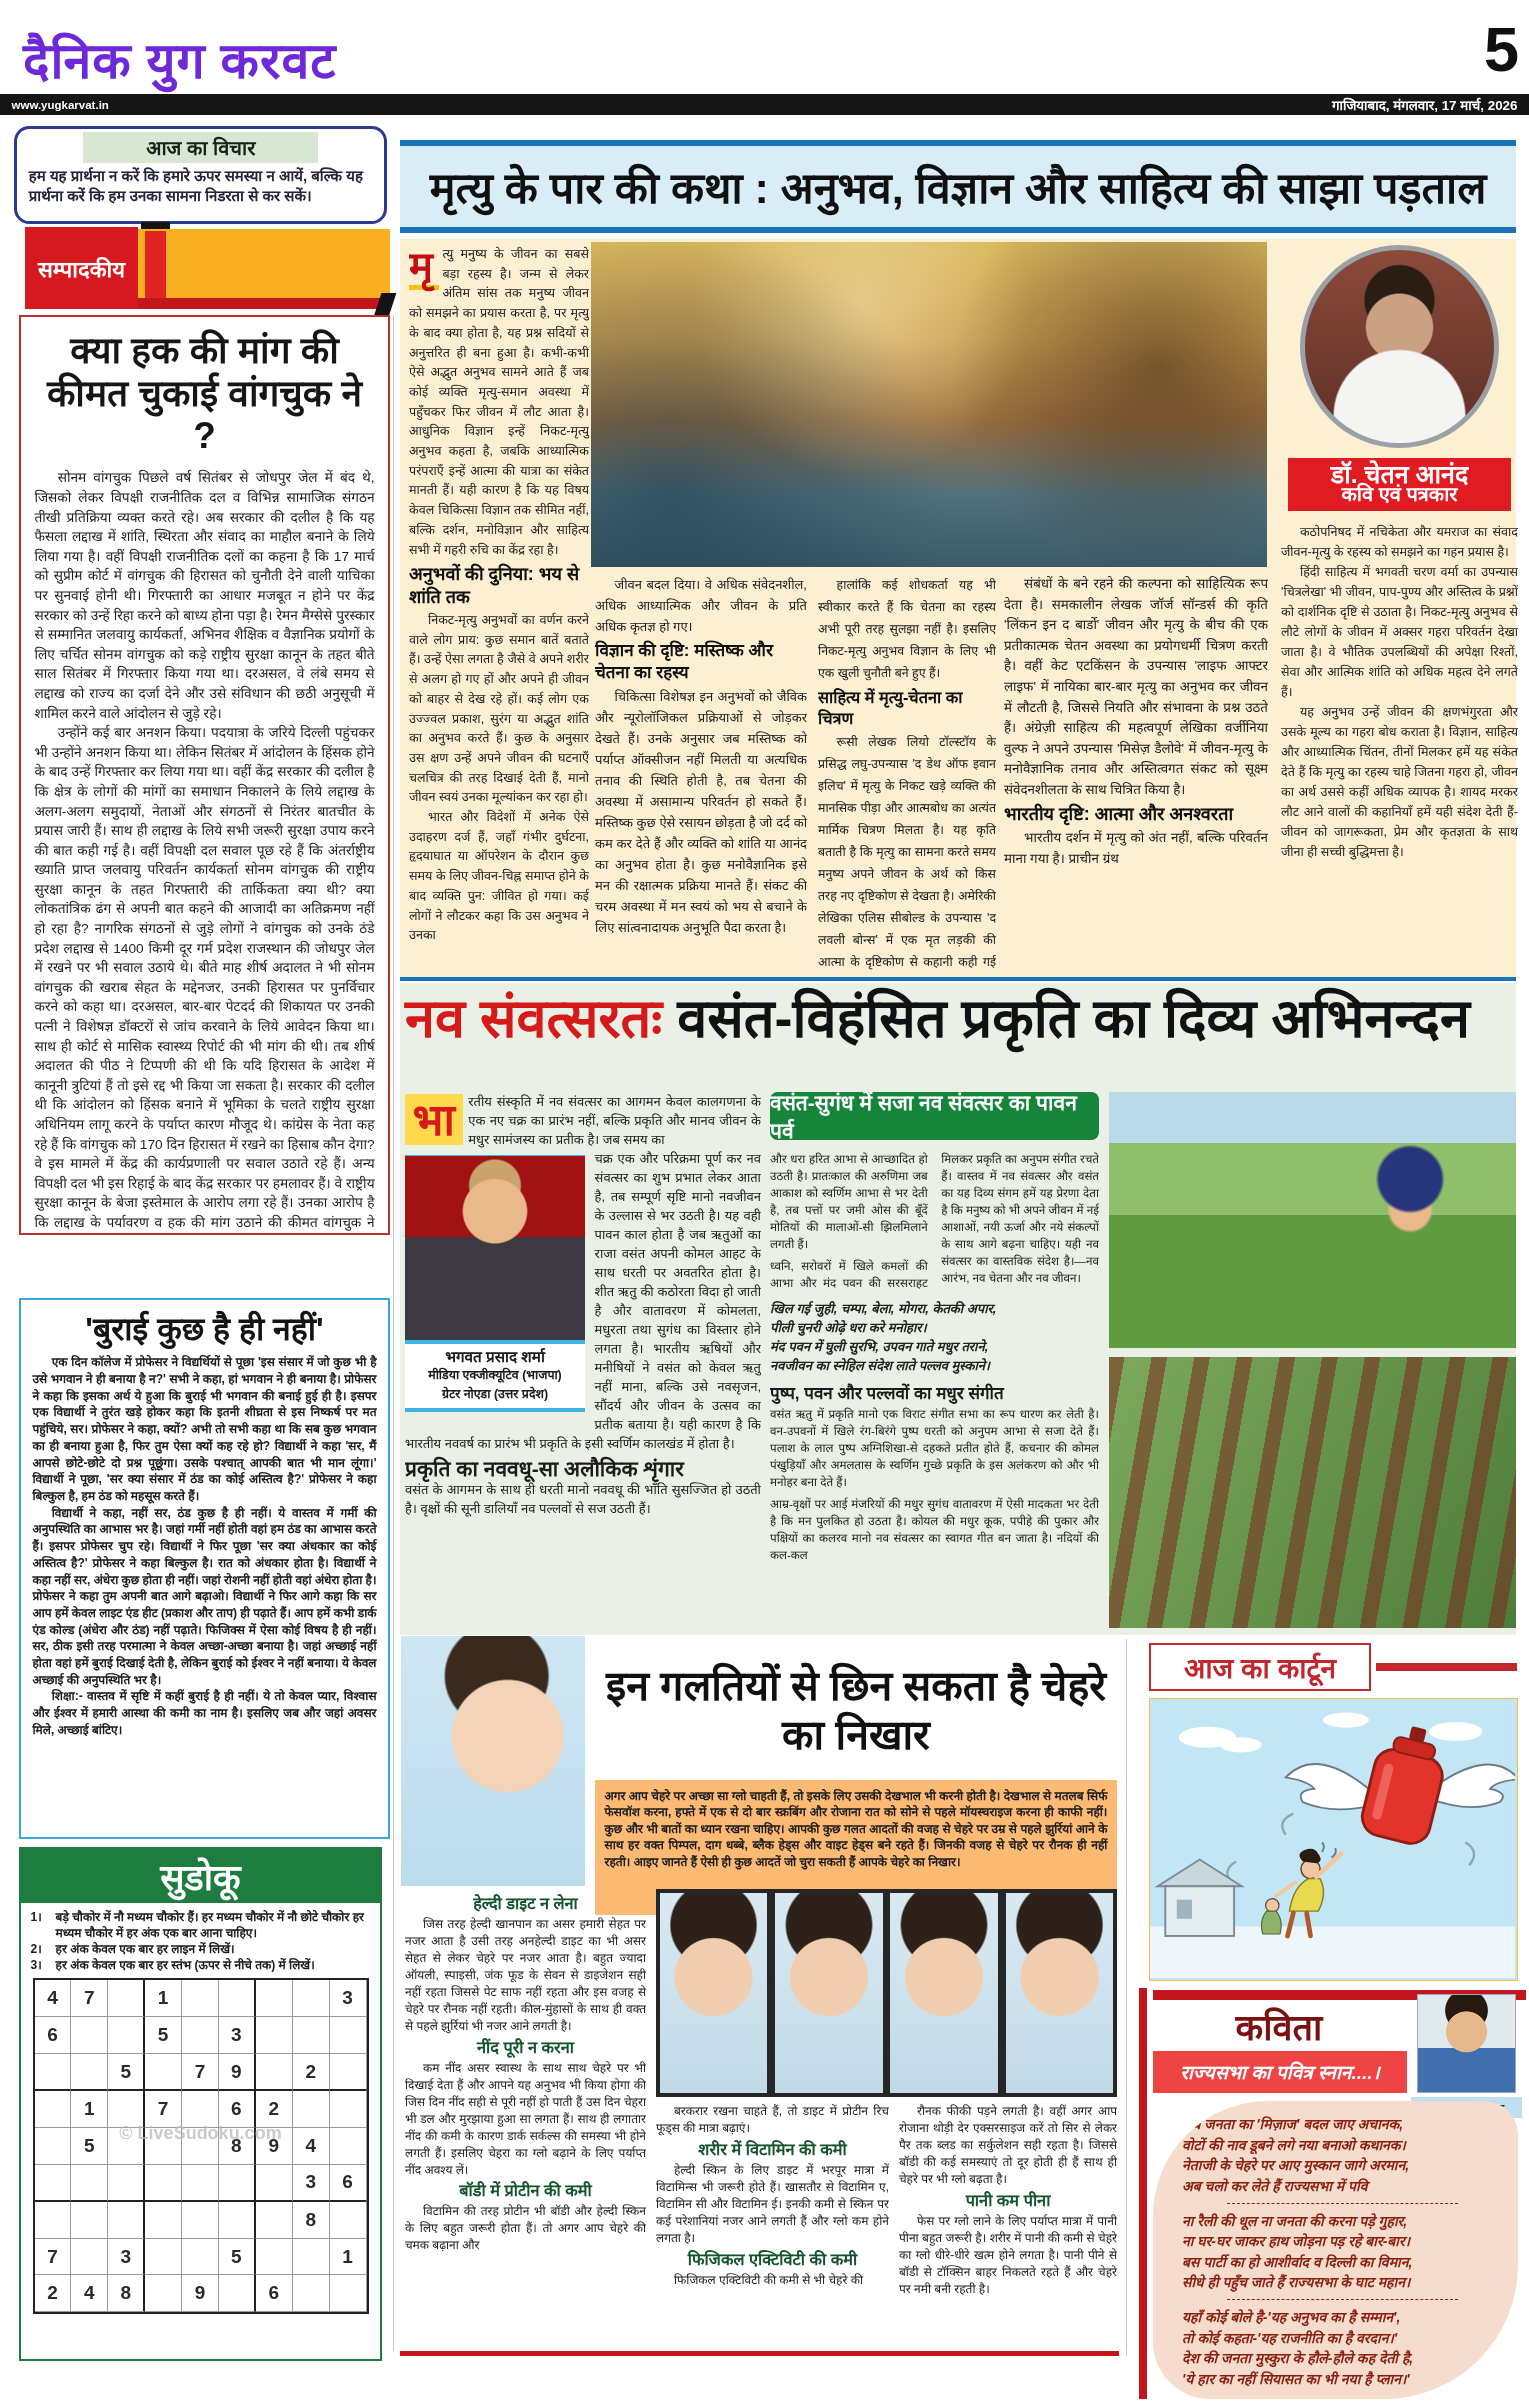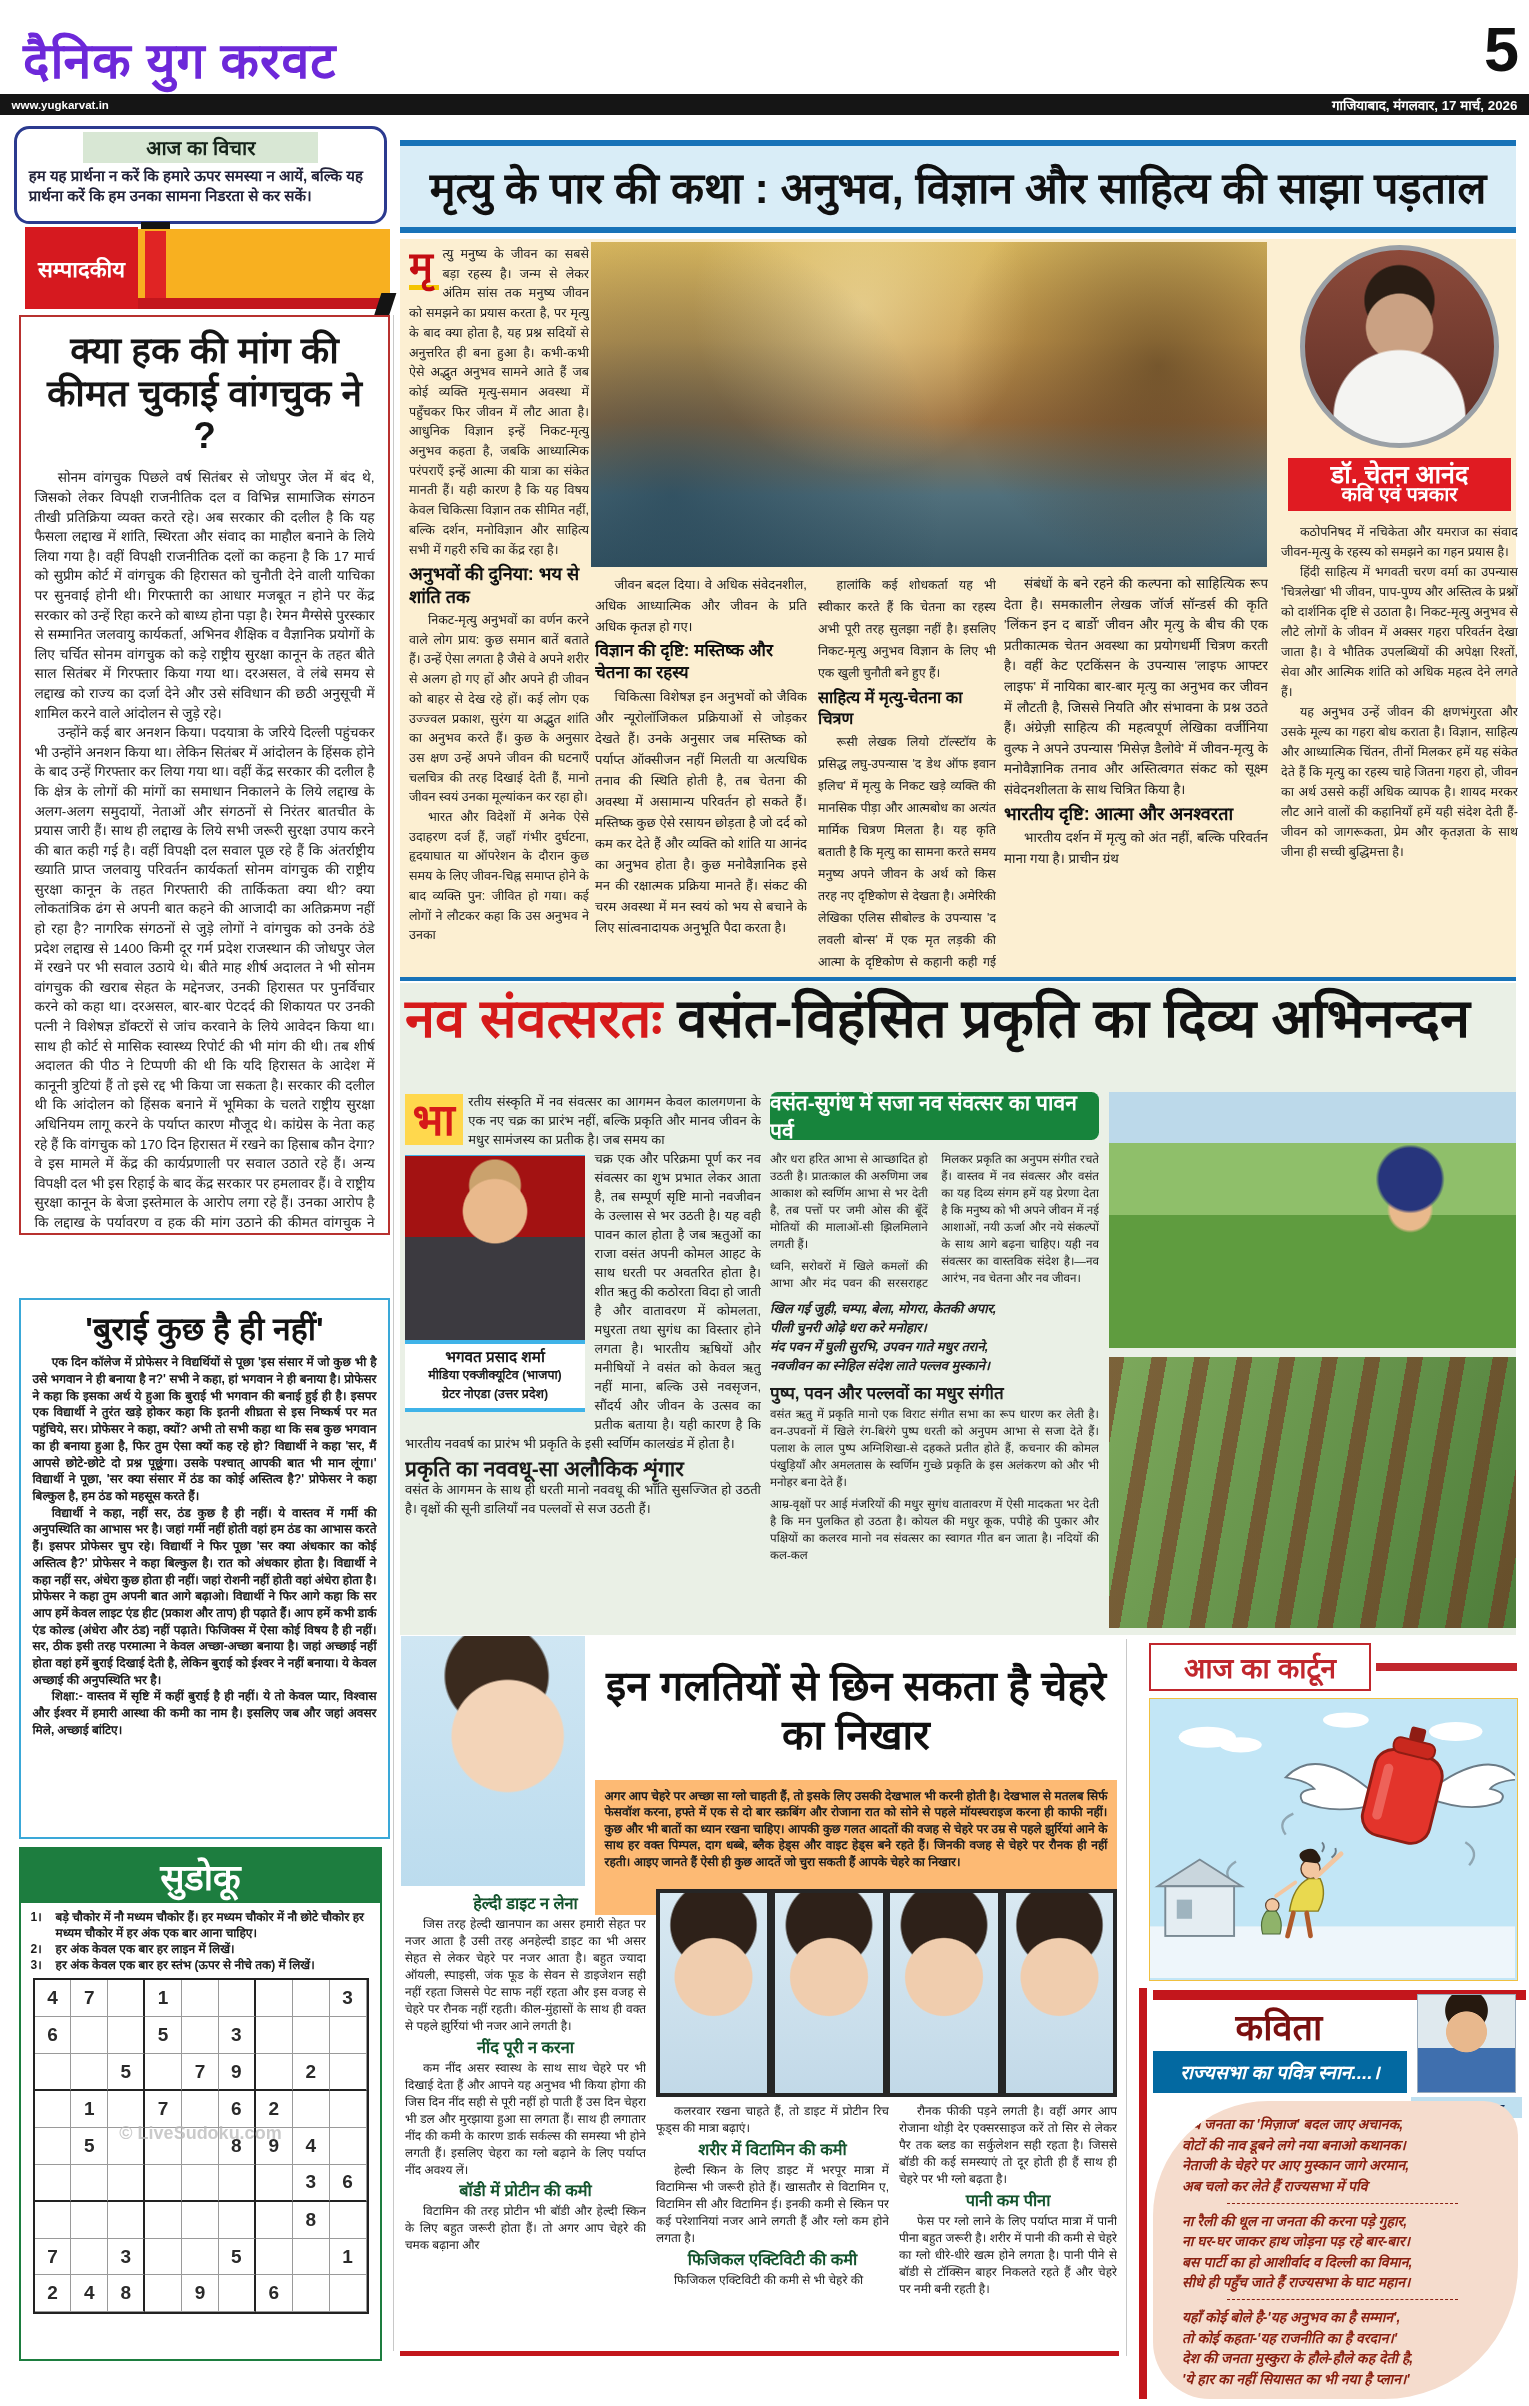--- a/index.html
+++ b/index.html
@@ -148,21 +148,21 @@
   .bc3{left:899px;top:2103px;width:218px;height:245px;}
   .b-rule{left:400px;top:2351px;width:719px;height:4.8px;background:#c3161c;}
 
   
   .c-hd{left:1149px;top:1643px;width:222px;height:48px;border:2.9px solid #c1272d;box-sizing:border-box;background:#fff;color:#c1272d;display:flex;align-items:center;justify-content:center;font-size:28px;font-weight:900;}
   .c-hd2{left:1376px;top:1663px;width:141px;height:7.6px;background:#c1272d;}
   .cartoon{left:1149px;top:1698px;width:369px;height:283px;border:1.9px solid #f0c040;box-sizing:border-box;background:#c2e6f6;}
   .k-bar{left:1139px;top:1988px;width:7.6px;height:411px;background:#c3161c;}
   .k-top{left:1153px;top:1990px;width:373px;height:9.6px;background:#c3161c;}
   .k-title{left:1153px;top:2002px;width:252px;text-align:center;font-size:36px;font-weight:900;color:#7a1010;}
-  .k-banner{left:1153px;top:2051px;width:254px;height:42px;background:#0369a1;color:#fff;display:flex;align-items:center;justify-content:center;font-style:italic;font-size:19px;font-weight:900;}
+  .k-banner{left:1153px;top:2051px;width:254px;height:42px;background:#ef4444;color:#fff;display:flex;align-items:center;justify-content:center;font-style:italic;font-size:19px;font-weight:900;}
   .k-photo{left:1417px;top:1994px;width:99px;height:99px;border:1.9px solid #9ab;box-sizing:border-box;background:
     radial-gradient(circle at 50% 38%, #e8b88d 0 26%, transparent 27%),
     radial-gradient(circle at 50% 16%, #26190f 0 22%, transparent 23%),
     linear-gradient(180deg,#dfe9ee 0 55%,#3f6fae 55% 100%);}
   .k-cap{left:1411px;top:2097px;width:111px;height:21px;background:#bfe0f0;font-size:11px;font-weight:800;display:flex;align-items:center;justify-content:center;color:#12325a;}
   .k-poem{left:1153px;top:2101px;width:365px;height:298px;background:#f5dccd;border-radius:115px 34px 134px 57px;box-sizing:border-box;padding:13.4px 15.3px 0 29px;overflow:hidden;}
   .k-poem .stanza div{font-size:14px;line-height:20.5px;font-weight:800;font-style:italic;color:#8a1f10;}
   .k-poem .dash{border-top:1.9px dashed #8a1f10;width:72%;margin:6.7px auto;}
 
   .blk-sub{text-indent:0;}
@@ -401,21 +401,21 @@
   </div>
   <div class="abs bcol bc1">
       <div class="blk-sub">हेल्दी डाइट न लेना</div>
       <div class="blk-p">जिस तरह हेल्दी खानपान का असर हमारी सेहत पर नजर आता है उसी तरह अनहेल्दी डाइट का भी असर सेहत से लेकर चेहरे पर नजर आता है। बहुत ज्यादा ऑयली, स्पाइसी, जंक फूड के सेवन से डाइजेशन सही नहीं रहता जिससे पेट साफ नहीं रहता और इस वजह से चेहरे पर रौनक नहीं रहती। कील-मुंहासों के साथ ही वक्त से पहले झुर्रियां भी नजर आने लगती है।</div>
       <div class="blk-sub">नींद पूरी न करना</div>
       <div class="blk-p">कम नींद असर स्वास्थ के साथ साथ चेहरे पर भी दिखाई देता हैं और आपने यह अनुभव भी किया होगा की जिस दिन नींद सही से पूरी नहीं हो पाती हैं उस दिन चेहरा भी डल और मुरझाया हुआ सा लगता हैं। साथ ही लगातार नींद की कमी के कारण डार्क सर्कल्स की समस्या भी होने लगती हैं। इसलिए चेहरा का ग्लो बढ़ाने के लिए पर्याप्त नींद अवश्य लें।</div>
       <div class="blk-sub">बॉडी में प्रोटीन की कमी</div>
       <div class="blk-p">विटामिन की तरह प्रोटीन भी बॉडी और हेल्दी स्किन के लिए बहुत जरूरी होता हैं। तो अगर आप चेहरे की चमक बढ़ाना और</div>
     </div>
   <div class="abs bcol bc2">
-      <div class="blk-p">कलरवार रखना चाहते हैं, तो डाइट में प्रोटीन रिच फूड्स की मात्रा बढ़ाएं।</div>
+      <div class="blk-p">बरकरार रखना चाहते हैं, तो डाइट में प्रोटीन रिच फूड्स की मात्रा बढ़ाएं।</div>
       <div class="blk-sub">शरीर में विटामिन की कमी</div>
       <div class="blk-p">हेल्दी स्किन के लिए डाइट में भरपूर मात्रा में विटामिन्स भी जरूरी होते हैं। खासतौर से विटामिन ए, विटामिन सी और विटामिन ई। इनकी कमी से स्किन पर कई परेशानियां नजर आने लगती हैं और ग्लो कम होने लगता है।</div>
       <div class="blk-sub">फिजिकल एक्टिविटी की कमी</div>
       <div class="blk-p">फिजिकल एक्टिविटी की कमी से भी चेहरे की</div>
     </div>
   <div class="abs bcol bc3">
       <div class="blk-p">रौनक फीकी पड़ने लगती है। वहीं अगर आप रोजाना थोड़ी देर एक्सरसाइज करें तो सिर से लेकर पैर तक ब्लड का सर्कुलेशन सही रहता है। जिससे बॉडी की कई समस्याएं तो दूर होती ही हैं साथ ही चेहरे पर भी ग्लो बढ़ता है।</div>
       <div class="blk-sub">पानी कम पीना</div>
       <div class="blk-p">फेस पर ग्लो लाने के लिए पर्याप्त मात्रा में पानी पीना बहुत जरूरी है। शरीर में पानी की कमी से चेहरे का ग्लो धीरे-धीरे खत्म होने लगता है। पानी पीने से बॉडी से टॉक्सिन बाहर निकलते रहते हैं और चेहरे पर नमी बनी रहती है।</div>
     </div>

